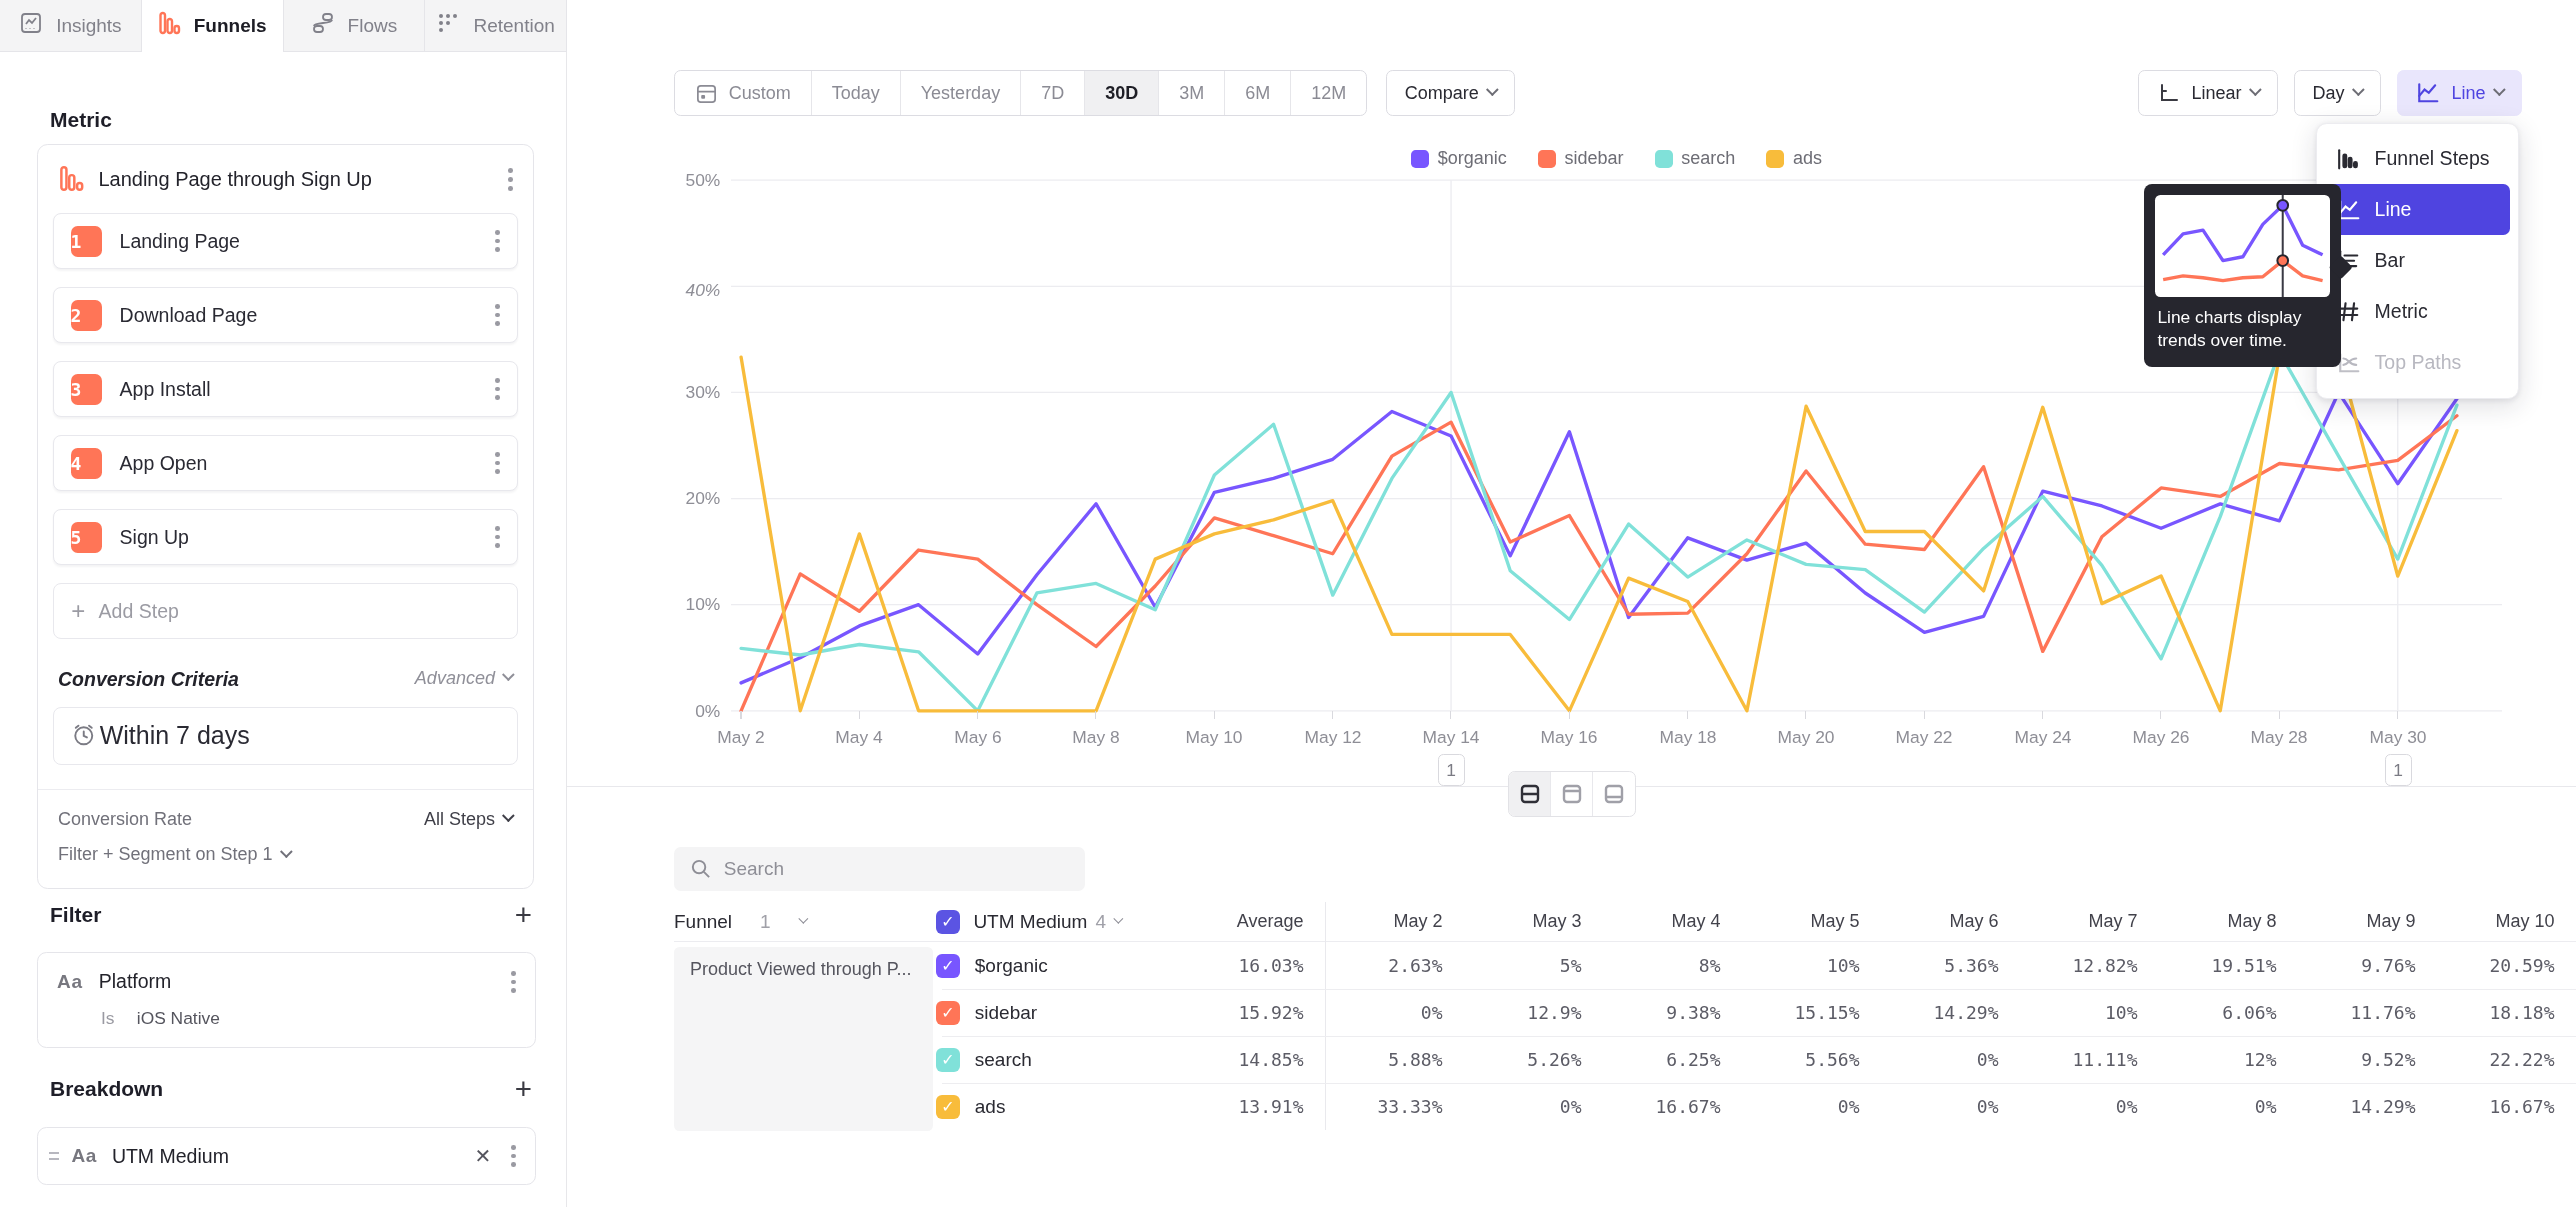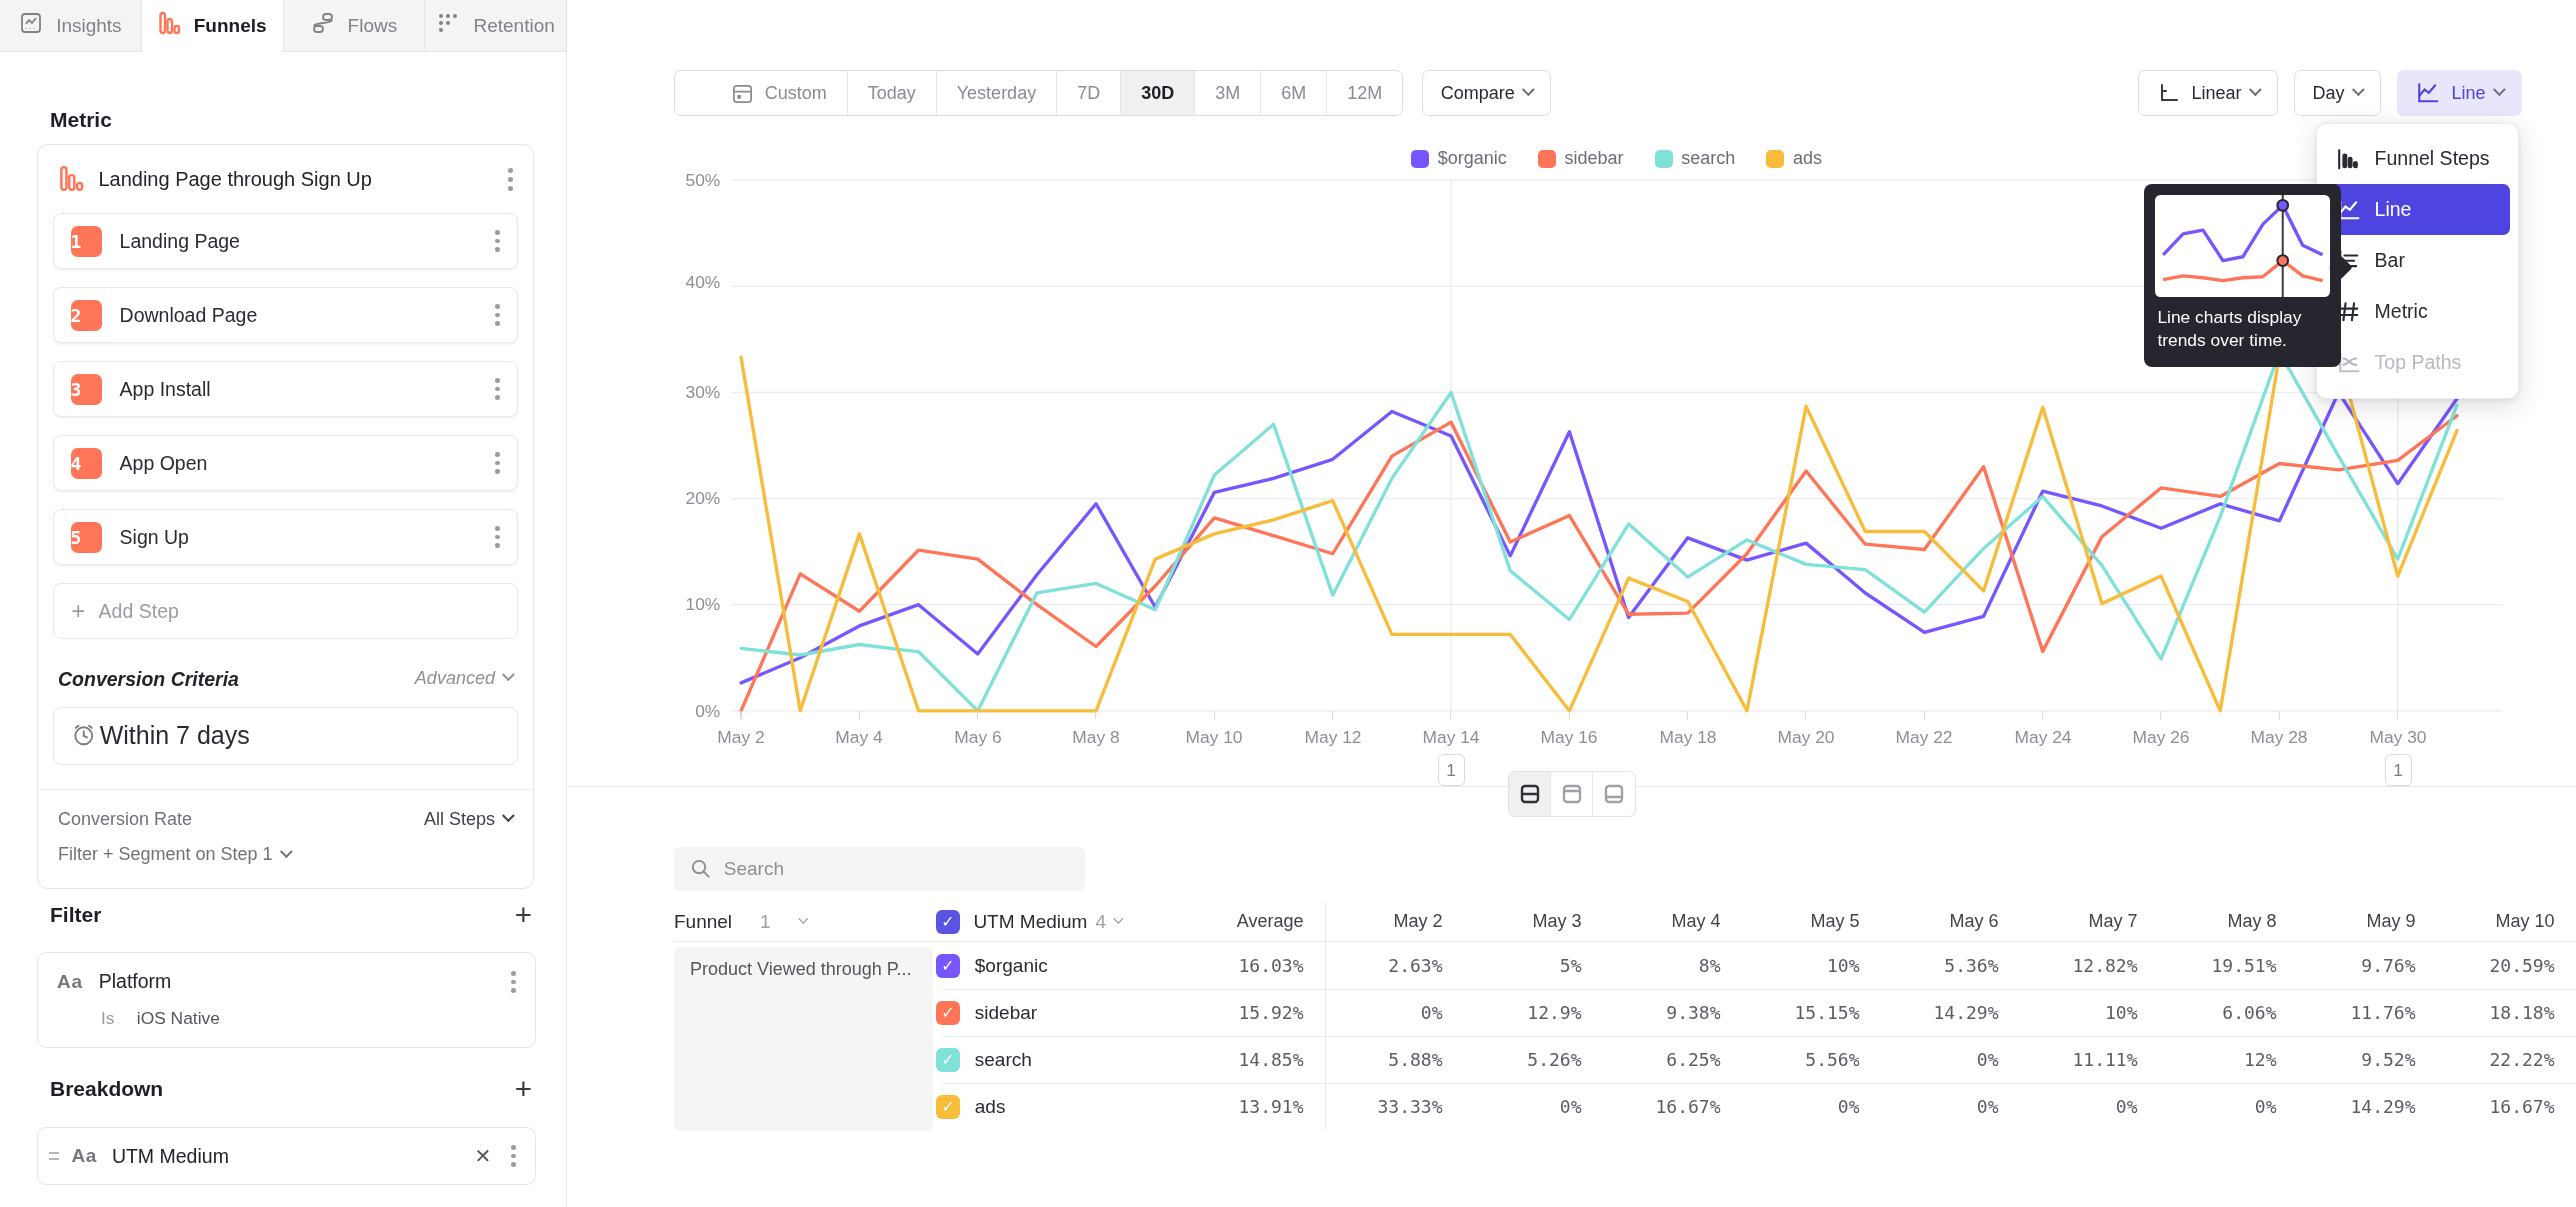--- a/index.html
+++ b/index.html
@@ -70,21 +70,21 @@
     border-radius:9.4px; background:#fff; display:flex; align-items:center; padding:0 19px 0 10.7px; }
   .drag { display:flex; flex-direction:column; gap:4px; margin-right:12px; }
   .drag i { width:10.7px; height:2px; background:#b7b7bf; }
   .bd-card .nm { font-size:19.5px; color:#23232b; margin-left:14.8px; flex:1; }
   .xicon { font-size:20px; color:#55555e; margin-right:20px; }
 
   
   .controls { position:absolute; left:674px; right:54px; top:70px; height:46px;
     display:flex; align-items:center; }
   .seg { display:inline-flex; align-items:stretch; border:1.3px solid #dcdce2; border-radius:6.7px;
-    height:46px; overflow:hidden; background:#fff;padding-left:36px; }
+    height:46px; overflow:hidden; background:#fff; }
   .seg .it { display:flex; align-items:center; justify-content:center; padding:0 20px;
     font-size:18px; color:#8b8b94; border-right:1.3px solid #e6e6ea; cursor:pointer; white-space:nowrap; }
   .seg .it:last-child { border-right:none; }
   .seg .it.active { background:#f0f0f2; color:#1e1e26; font-weight:bold; }
   .btn { display:inline-flex; align-items:center; border:1.3px solid #dcdce2; border-radius:6.7px;
     height:46px; padding:0 17.4px; font-size:18px; color:#2a2a32; background:#fff; cursor:pointer; white-space:nowrap; }
   .btn .chev { color:#6d6d75; }
   .compare { margin-left:19px; }
   .rgroup { margin-left:auto; display:flex; align-items:center; gap:16px; }
   .btn.linebtn { background:#e9e6fc; border-color:#e9e6fc; color:#4f44e0; font-weight:500; }
@@ -410,21 +410,21 @@
     <span class="li">
       <span class="sw" style="background: rgb(248, 188, 59);"></span>
       <span>ads</span>
     </span>
   </div>
 <div class="chart" id="chart">
     <div class="ylab" style="top: 521px;">0%</div>
     <div class="ylab" style="top: 414px;">10%</div>
     <div class="ylab" style="top: 308px;">20%</div>
     <div class="ylab" style="top: 202px;">30%</div>
-    <div class="ylab" style="top: 92px;">40%</div>
+    <div class="ylab" style="top: 100px; font-style: italic;">40%</div>
     <div class="ylab" style="top: -10px;">50%</div>
     <svg viewBox="0 0 2640 791" width="1771" height="531">
       <line x1="0" x2="2640" y1="791" y2="791" stroke="#ececf0" stroke-width="2"></line>
       <line x1="0" x2="2640" y1="632.8" y2="632.8" stroke="#ececf0" stroke-width="2"></line>
       <line x1="0" x2="2640" y1="474.6" y2="474.6" stroke="#ececf0" stroke-width="2"></line>
       <line x1="0" x2="2640" y1="316.40000000000003" y2="316.40000000000003" stroke="#ececf0" stroke-width="2"></line>
       <line x1="0" x2="2640" y1="158.20000000000005" y2="158.20000000000005" stroke="#ececf0" stroke-width="2"></line>
       <line x1="0" x2="2640" y1="0" y2="0" stroke="#ececf0" stroke-width="2"></line>
       <line x1="1073.4" x2="1073.4" y1="0" y2="791" stroke="#ececf0" stroke-width="2"></line>
       <line x1="2484.6" x2="2484.6" y1="0" y2="791" stroke="#ececf0" stroke-width="2"></line>

